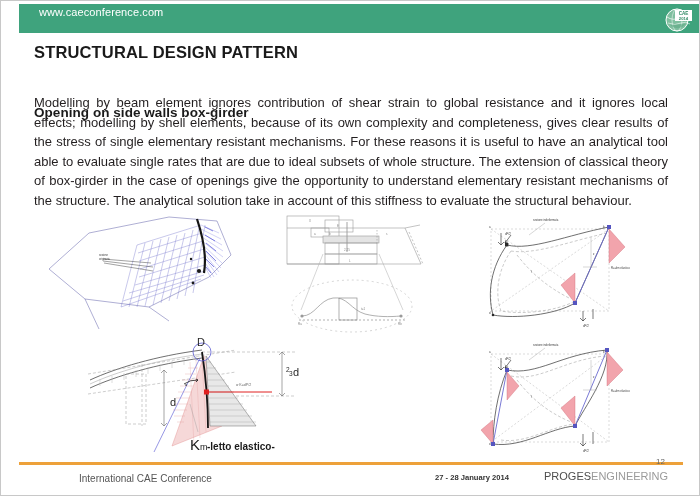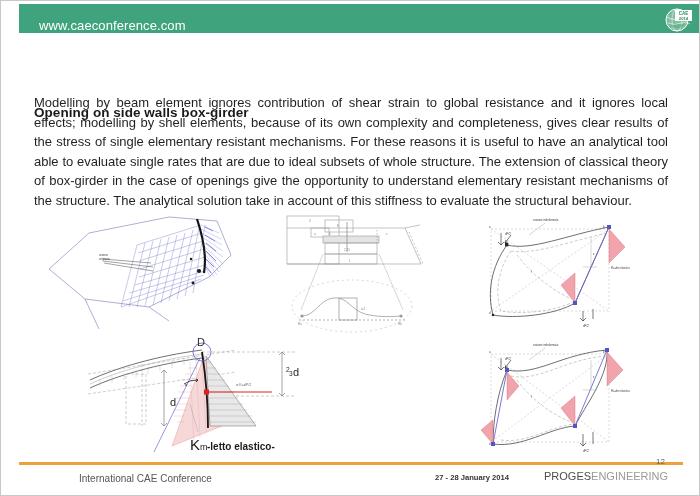--- a/index.html
+++ b/index.html
@@ -26,22 +26,22 @@
     position: absolute;
     left: 18px;
     top: 3px;
     width: 682px;
     height: 29px;
     background: #3fa37d;
   }
   .header-url {
     position: absolute;
     left: 20px;
-    top: 14px;
-    font-size: 13px;
+    top: 2px;
+    font-size: 11px;
     color: #ffffff;
     letter-spacing: 0.1px;
     white-space: nowrap;
   }
   .header-logo {
     position: absolute;
     right: 8px;
     top: 1px;
     width: 30px;
     height: 28px;
@@ -162,20 +162,21 @@
         <path d="M5 18 q7 3 13 0 q5 -2 9 1" fill="none" stroke="#ffffff" stroke-width="0.8" opacity="0.7"></path>
         <ellipse cx="14" cy="15" rx="5" ry="11" fill="none" stroke="#ffffff" stroke-width="0.7" opacity="0.7"></ellipse>
         <path d="M7 20 q4 4 9 3 q4 -1 7 -4" fill="#5fa886" opacity="0.6"></path>
         <rect x="12" y="5" width="17" height="11" fill="#ffffff"></rect>
         <text x="20.5" y="10.3" font-family="'Liberation Sans',sans-serif" font-size="4.6" font-weight="bold" fill="#2f8a63" text-anchor="middle">CAE</text>
         <text x="20.5" y="14.6" font-family="'Liberation Sans',sans-serif" font-size="4.2" font-weight="bold" fill="#2f8a63" text-anchor="middle">2014</text>
       </svg>
     </span>
   </div>
 
+  <div class="title-main">STRUCTURAL DESIGN PATTERN</div>
   <div class="title-sub">Opening on side walls box-girder</div>
 
   <div class="body-text">Modelling by beam element ignores contribution of shear strain to global resistance and it ignores local effects; modelling by shell elements, because of its own complexity and completeness, gives clear results of the stress of single elementary resistant mechanisms. For these reasons it is useful to have an analytical tool able to evaluate single rates that are due to ideal subsets of whole structure. The extension of classical theory of box-girder in the case of openings give the opportunity to understand elementary resistant mechanisms of the structure. The analytical solution take in account of this stiffness to evaluate the structural behaviour.</div>
 
   <div class="figures">
 
     <div class="fig fig-tl">
       <svg width="215" height="120" viewBox="0 0 215 120">
         <g fill="none" stroke="#5f5fa8" stroke-width="0.5">
           <path d="M8 58 L48 22 L128 6 L176 10"></path>

